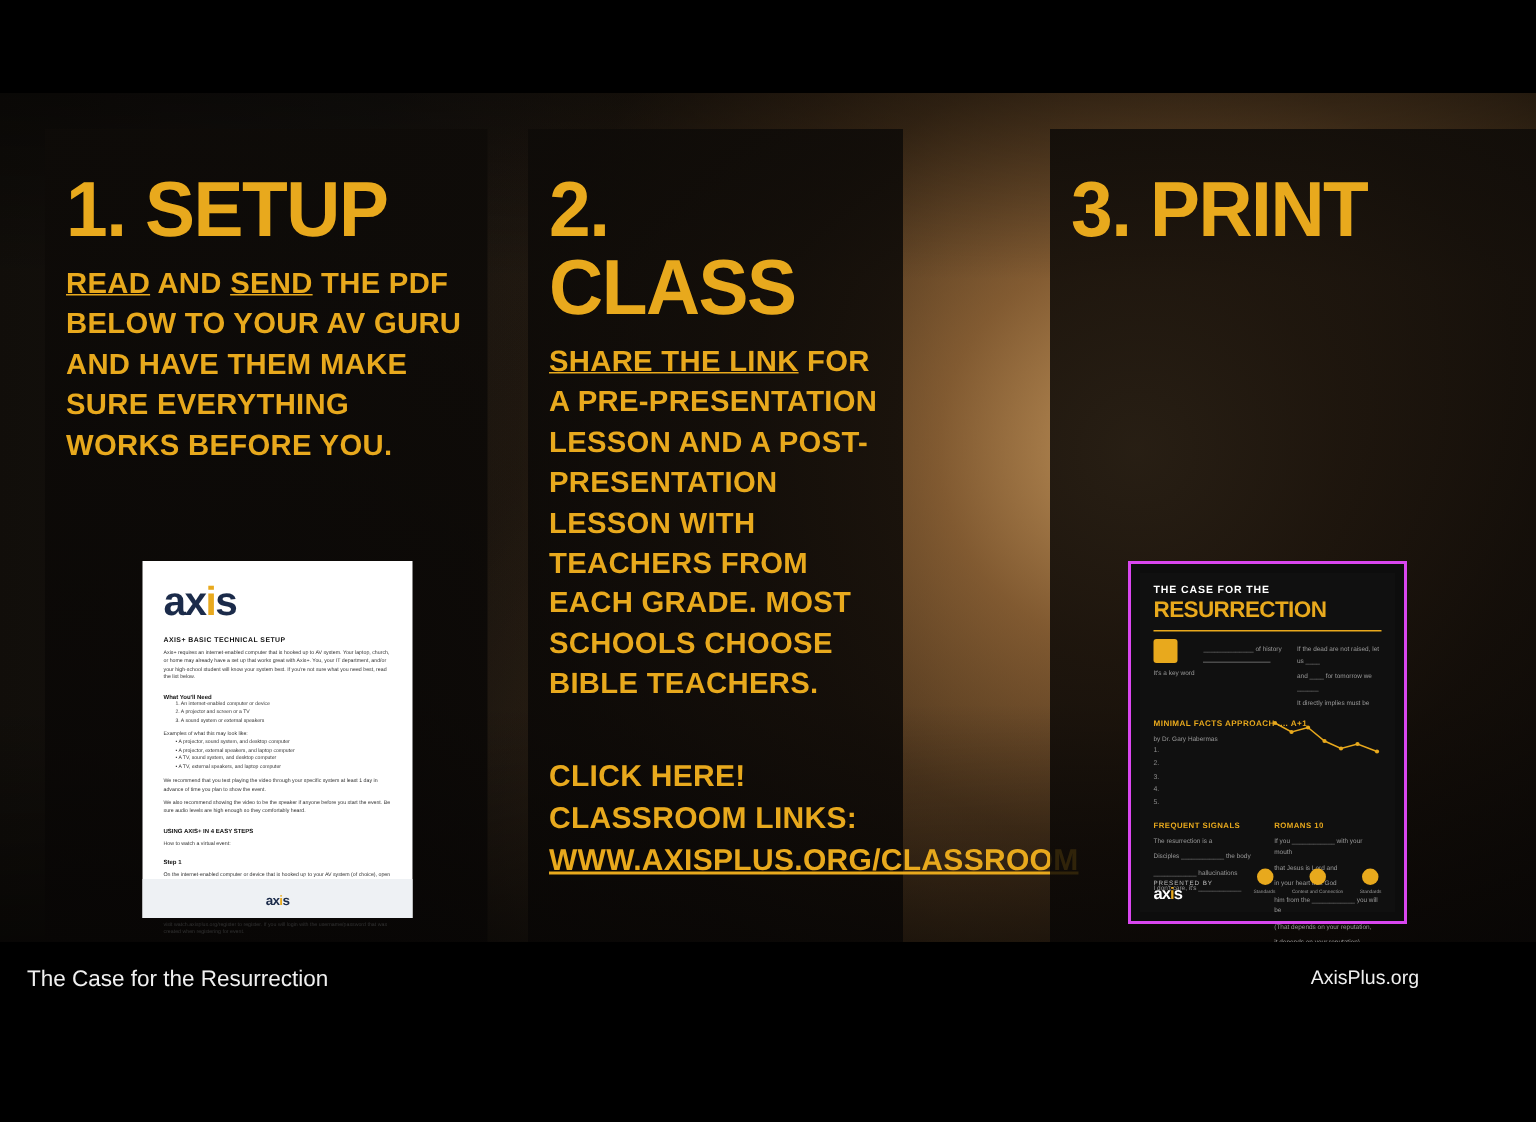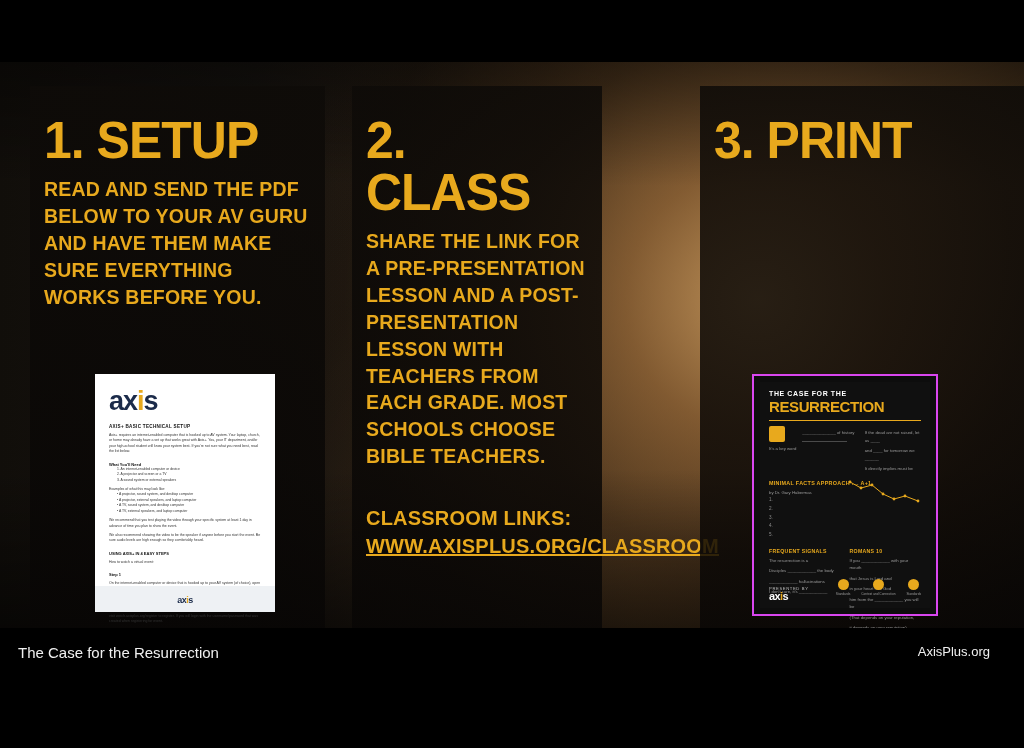--- a/index.html
+++ b/index.html
@@ -30,21 +30,21 @@
   .content{position:relative;z-index:4;padding:0 14px;}
   h1.heading{
     margin:28px 0 10px 0;color:#E8A91D;font-size:52px;line-height:1;
     font-weight:800;letter-spacing:-1px;font-family:"Liberation Sans",sans-serif;
     text-transform:uppercase;transform:scaleX(0.96);transform-origin:left center;
   }
   p.body{
     margin:0;color:#E8A91D;font-size:19.5px;line-height:1.38;font-weight:700;
     letter-spacing:0.2px;text-transform:uppercase;
   }
-  p.body .u{}
+  p.body .u{text-decoration:underline;}
   .cta{margin-top:34px;color:#E8A91D;font-size:20px;font-weight:700;line-height:1.4;text-transform:uppercase;letter-spacing:0.2px;}
   .cta a{color:#E8A91D;text-decoration:underline;display:block;}
 
   
   .pdf-thumb{position:absolute;left:95px;top:374px;width:180px;height:238px;background:#fff;z-index:5;padding:0;}
   .pdf-inner{padding:14px 14px 10px 14px;}
   .axis-logo{font-size:27px;font-weight:800;color:#1b2b4a;letter-spacing:-1px;line-height:1;}
   .axis-logo .x{color:#E8A91D;}
   .pdf-title{font-size:4.6px;font-weight:800;color:#111;margin-top:9px;letter-spacing:0.3px;}
   .pdf-p{font-size:3.5px;color:#333;line-height:1.55;margin-top:4px;}
@@ -75,21 +75,21 @@
   .wb-foot{position:absolute;left:0;right:0;bottom:6px;padding:0 9px;}
   .wb-presented{color:#bdbdbd;font-size:4.2px;letter-spacing:0.6px;}
   .wb-axis{color:#fff;font-size:11px;font-weight:800;letter-spacing:-0.6px;line-height:1;}
   .wb-axis .x{color:#E8A91D;}
   .wb-icons{position:absolute;right:9px;bottom:6px;display:flex;gap:11px;}
   .wb-ic{text-align:center;}
   .wb-dot{width:11px;height:11px;border-radius:50%;background:#E8A91D;margin:0 auto;}
   .wb-ictxt{color:#9a9a9a;font-size:3.2px;margin-top:2px;}
 
   
-  .footer{position:absolute;left:0;top:628px;width:964px;height:56px;z-index:7;padding-left:44px;}
+  .footer{position:absolute;left:0;top:628px;width:964px;height:56px;z-index:7;}
   .footer-left{position:absolute;left:18px;top:16px;color:#f0f0f0;font-size:15px;}
   .footer-right{position:absolute;right:18px;top:16px;color:#f0f0f0;font-size:13px;}
 </style>
 </head>
 <body>
 
 <div class="slide">
 
   <div class="photo"></div>
   <div class="bar-top"></div>
@@ -100,20 +100,21 @@
       <h1 class="heading">1. SETUP</h1>
       <p class="body"><span class="u">READ</span><span> AND </span><span class="u">SEND</span><span> THE PDF BELOW TO YOUR AV GURU AND HAVE THEM MAKE SURE EVERYTHING WORKS BEFORE YOU.</span></p>
     </div>
   </div>
 
   <div class="col c2">
     <div class="content">
       <h1 class="heading">2. CLASS</h1>
       <p class="body"><span class="u">SHARE THE LINK</span><span> FOR A PRE-PRESENTATION LESSON AND A POST-PRESENTATION LESSON WITH TEACHERS FROM EACH GRADE. MOST SCHOOLS CHOOSE BIBLE TEACHERS.</span></p>
       <div class="cta">
+        <div>CLICK HERE!</div>
         <div>CLASSROOM LINKS:</div>
         <a href="#">www.axisplus.org/classroom</a>
       </div>
     </div>
   </div>
 
   <div class="col c3">
     <div class="content">
       <h1 class="heading">3. PRINT</h1>
     </div>

